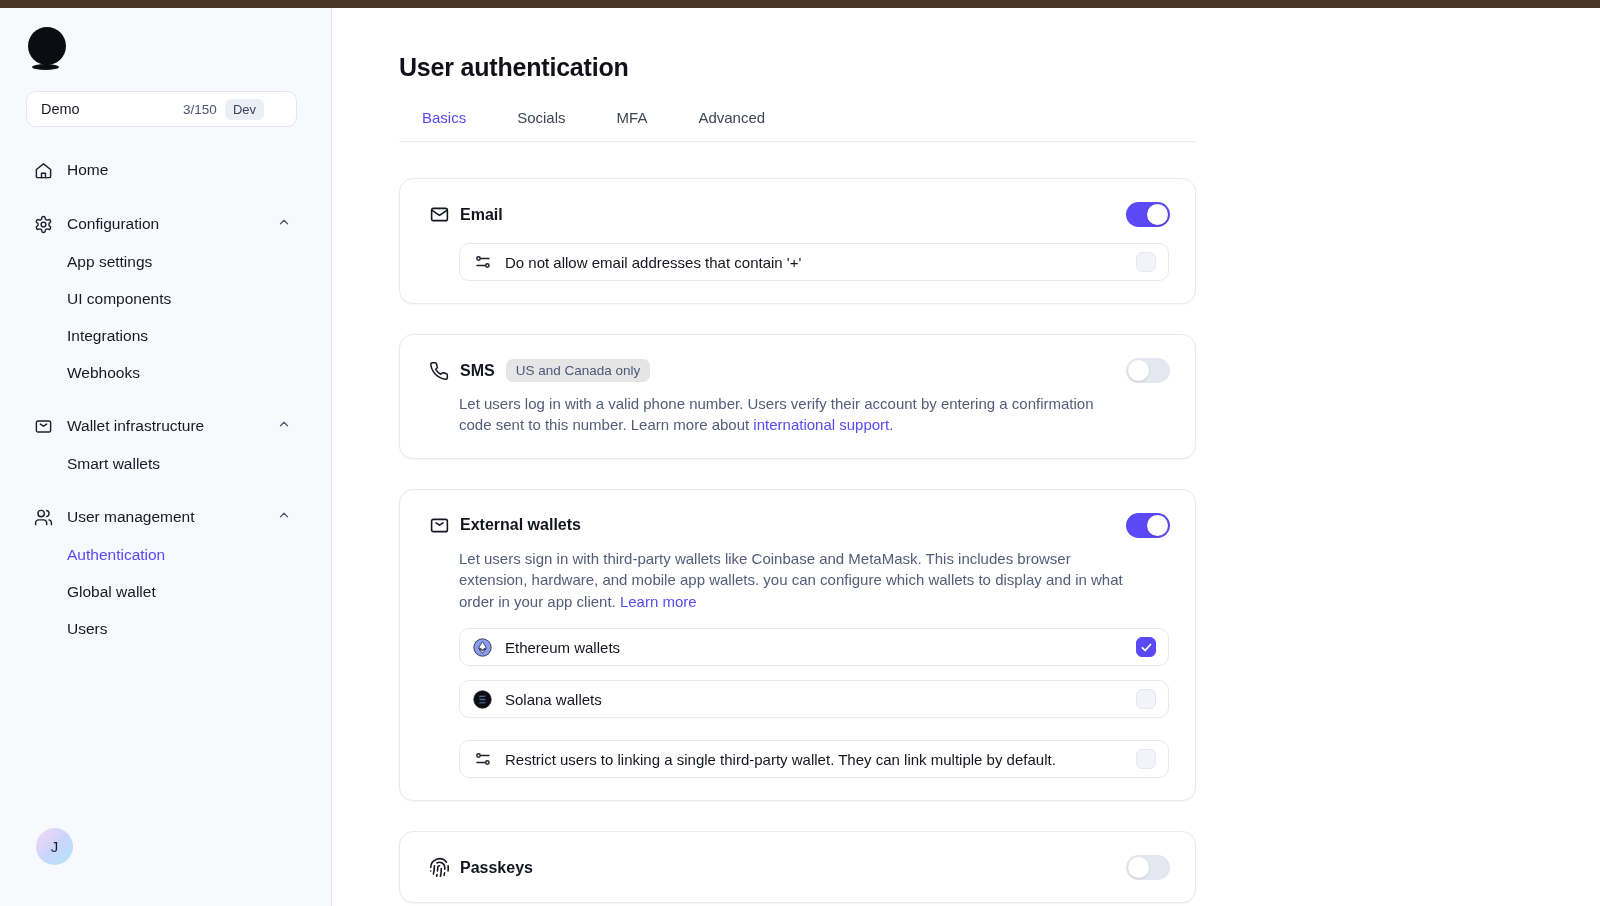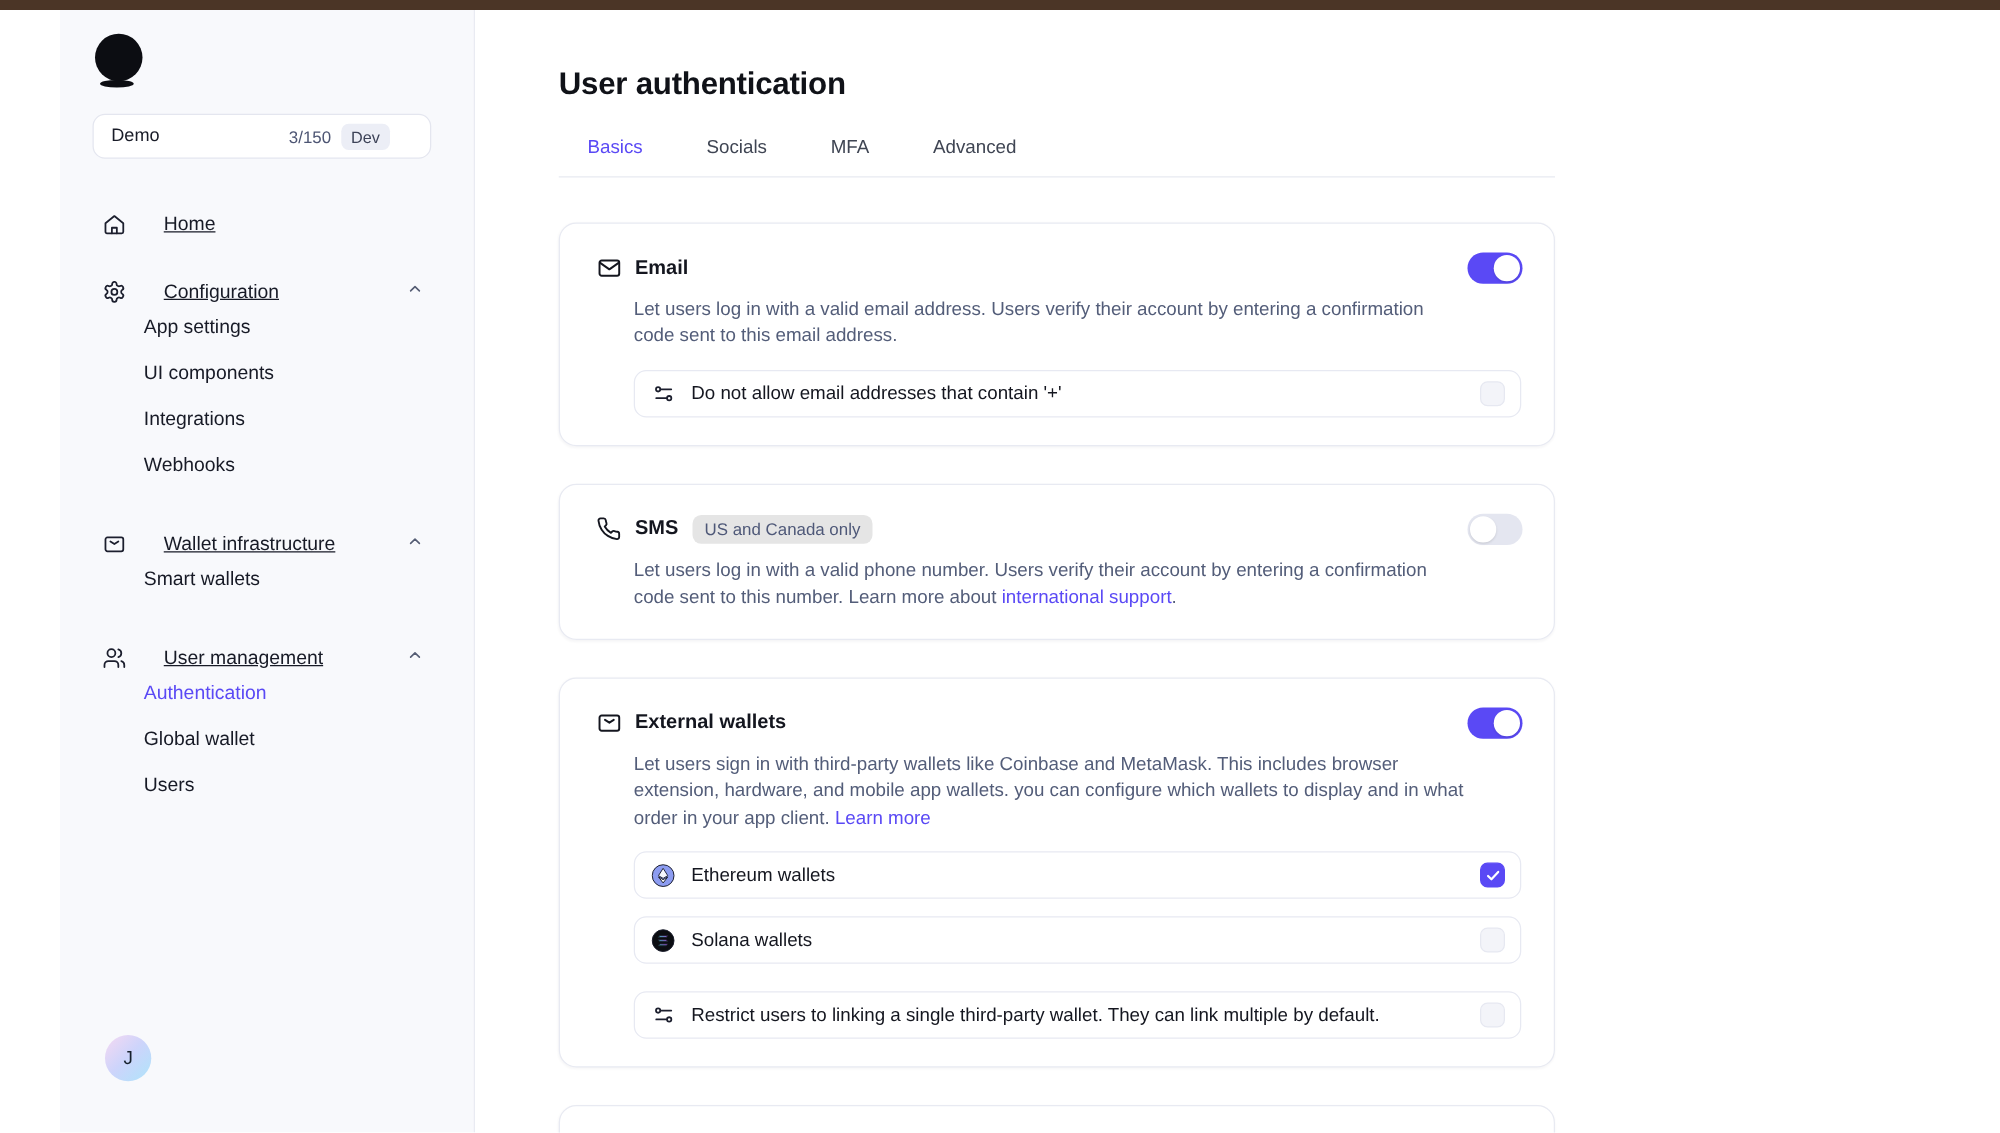--- a/index.html
+++ b/index.html
@@ -9,40 +9,40 @@
     background:#ffffff; color:#14161f;
   }
   
   .topbar { position:fixed; top:0; left:0; width:1600px; height:8px; background:#4b3526; z-index:50; }
 
   .app { display:flex; padding-top:8px; height:906px; }
 
   
   .sidebar {
     width:332px; min-width:332px; height:898px; background:#f8f9fc;
-    border-right:1px solid #e9ebf2; position:relative; padding:19px 26px 0 26px;margin-left:48px;
+    border-right:1px solid #e9ebf2; position:relative; padding:19px 26px 0 26px;
   }
   .logo-wrap { margin-left:2px; width:40px; }
   .logo-ball { width:38px; height:38px; border-radius:50%; background:#0c0d12; }
   .logo-shadow { width:27px; height:6px; border-radius:50%; background:#0c0d12; margin:-1px 0 0 4px; }
 
   .workspace {
     margin-top:21px; width:271px; height:36px; background:#fff;
     border:1px solid #e4e6ef; border-radius:10px; display:flex; align-items:center;
     padding:0 10px 0 14px; cursor:pointer;
   }
   .workspace-name { font-size:14.5px; color:#191c28; }
   .workspace-right { margin-left:auto; display:flex; align-items:center; gap:8px; }
   .workspace-usage { font-size:13.5px; color:#4d5573; }
   .env-badge { background:#eceef6; color:#3d4358; font-size:13px; border-radius:6px; padding:3px 8px; }
 
   .nav { margin-top:24px; }
   .nav-row {
-    display:flex; align-items:flex-end; height:38px; width:271px;
-    padding:0 6px 0 8px; gap:30px; font-size:15.5px; color:#171a26; cursor:pointer; border-radius:8px;text-decoration:underline;
+    display:flex; align-items:center; height:38px; width:271px;
+    padding:0 6px 0 8px; gap:14px; font-size:15.5px; color:#171a26; cursor:pointer; border-radius:8px;
   }
   .nav-row .nicon { width:19px; height:19px; display:flex; align-items:center; justify-content:center; }
   .nav-row .nicon svg { stroke:#1c1f2e; }
   .nav-row .chev { margin-left:auto; }
   .nav-row .chev svg { stroke:#555d74; }
   .nav-group { margin-top:16px; }
   .nav-sub { display:flex; align-items:center; height:37px; width:271px; padding-left:41px; font-size:15.5px; color:#171a26; cursor:pointer; }
   .nav-sub.active { color:#5a49f5; }
 
   .avatar {
@@ -241,21 +241,20 @@
           <svg width="21" height="21" viewBox="0 0 24 24" fill="none" stroke-width="1.8" stroke-linecap="round" stroke-linejoin="round">
               <rect x="3" y="5" width="18" height="14" rx="2"></rect>
               <path d="m3.6 7.2 8.4 5.9 8.4-5.9"></path>
             </svg>
         </span>
         <span class="card-title">Email</span>
         <span class="head-toggle toggle on">
             <span class="knob"></span>
           </span>
       </div>
-      <p class="card-desc" style="max-width:648px">Let users log in with a valid email address. Users verify their account by entering a confirmation code sent to this email address.</p>
       <div class="option-row">
         <span class="oicon">
           <svg width="18" height="18" viewBox="0 0 24 24" fill="none" stroke-width="1.9" stroke-linecap="round">
               <circle cx="6" cy="7.3" r="2.3"></circle>
               <path d="M8.6 7.3H20"></path>
               <path d="M4 16.7h11.2"></path>
               <circle cx="17.8" cy="16.7" r="2.3"></circle>
             </svg>
         </span>
         <span class="option-label">Do not allow email addresses that contain '+'</span>

